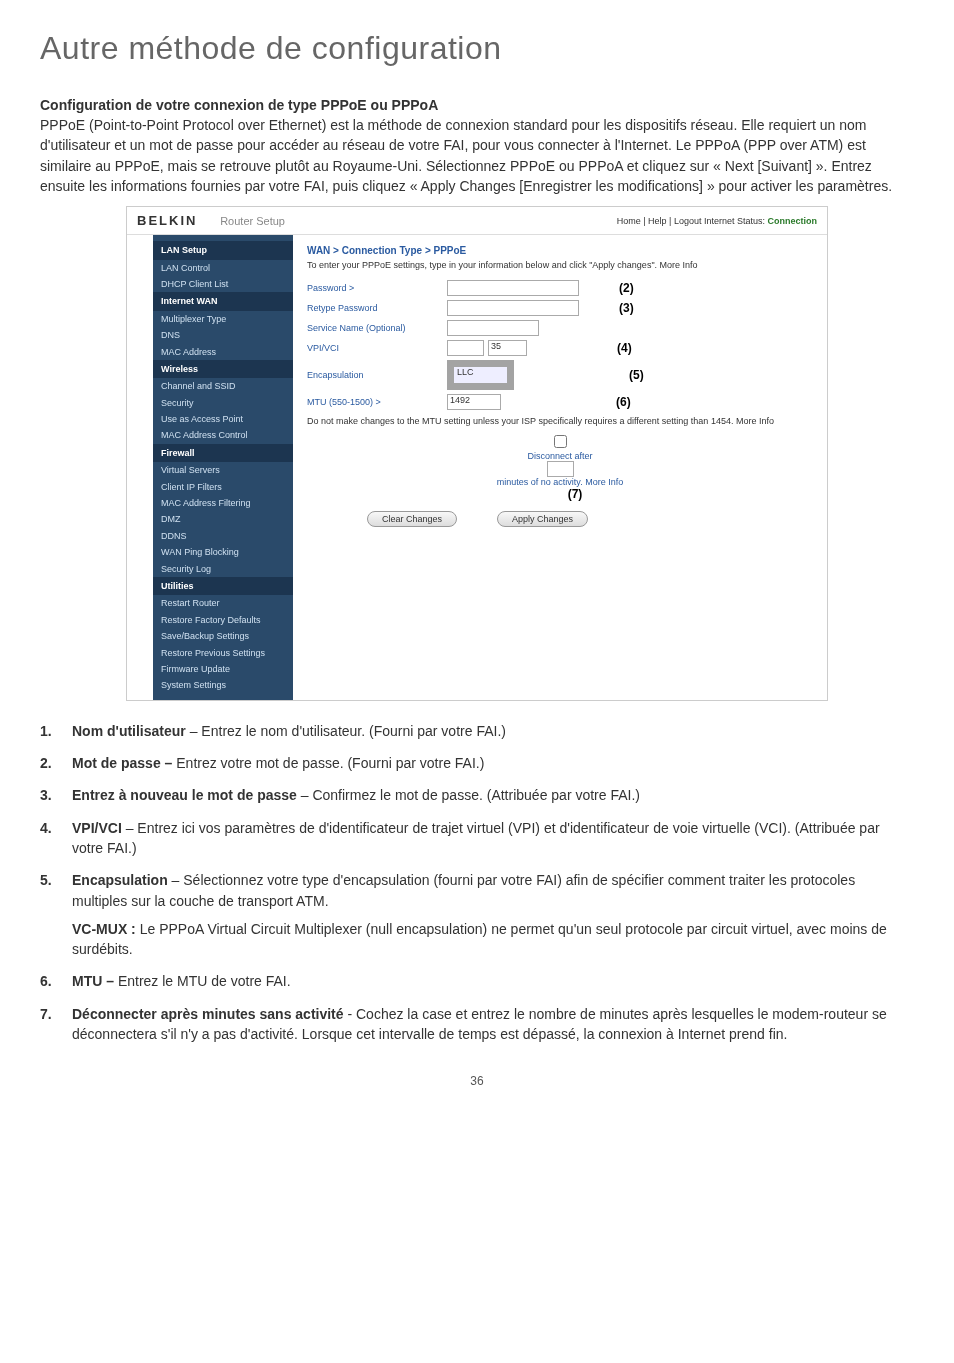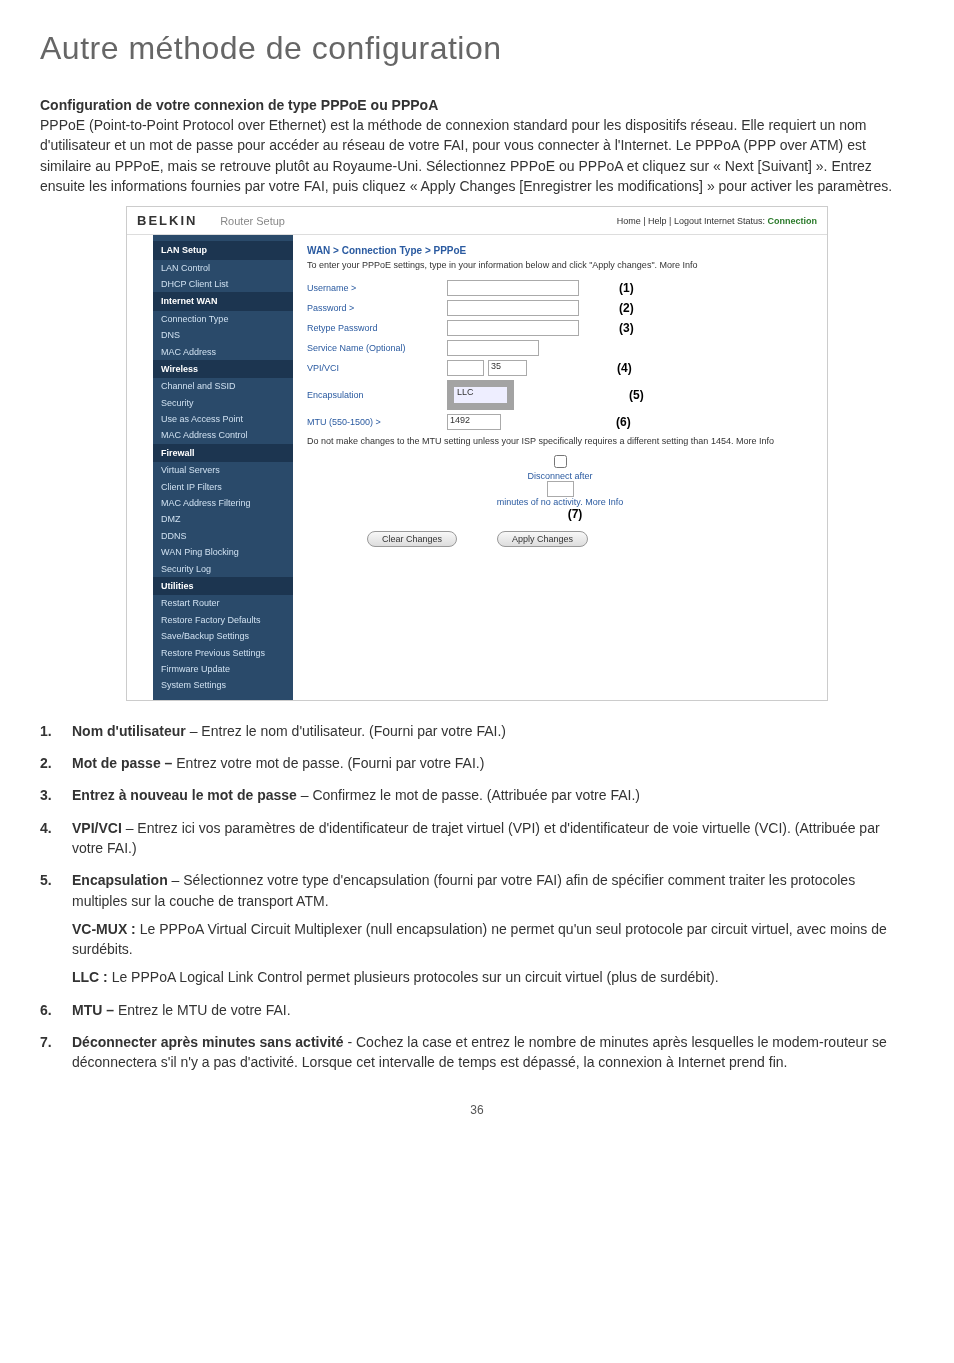--- a/index.html
+++ b/index.html
@@ -203,21 +203,21 @@
       <span>Home | Help | Logout   Internet Status:</span>
       <span class="conn">Connection</span>
     </div>
   </div>
   <div class="ss-body">
     <div class="ss-sidebar">
       <div class="sb-header">LAN Setup</div>
       <div class="sb-item">LAN Control</div>
       <div class="sb-item">DHCP Client List</div>
       <div class="sb-header">Internet WAN</div>
-      <div class="sb-item">Connection Type</div>
+      <div class="sb-item">Multiplexer Type</div>
       <div class="sb-item">DNS</div>
       <div class="sb-item">MAC Address</div>
       <div class="sb-header">Wireless</div>
       <div class="sb-item">Channel and SSID</div>
       <div class="sb-item">Security</div>
       <div class="sb-item">Use as Access Point</div>
       <div class="sb-item">MAC Address Control</div>
       <div class="sb-header">Firewall</div>
       <div class="sb-item">Virtual Servers</div>
       <div class="sb-item">Client IP Filters</div>
@@ -232,25 +232,20 @@
       <div class="sb-item">Save/Backup Settings</div>
       <div class="sb-item">Restore Previous Settings</div>
       <div class="sb-item">Firmware Update</div>
       <div class="sb-item">System Settings</div>
     </div>
     <div class="ss-main">
       <div class="ss-breadcrumb">WAN &gt; Connection Type &gt; PPPoE</div>
       <div class="ss-hint">To enter your PPPoE settings, type in your information below and click "Apply changes". More Info</div>
 
       <div class="ss-row">
-        <div class="ss-label">Username &gt;</div>
-        <div class="ss-input"></div>
-        <div class="ss-marker">(1)</div>
-      </div>
-      <div class="ss-row">
         <div class="ss-label">Password &gt;</div>
         <div class="ss-input"></div>
         <div class="ss-marker">(2)</div>
       </div>
       <div class="ss-row">
         <div class="ss-label">Retype Password</div>
         <div class="ss-input"></div>
         <div class="ss-marker">(3)</div>
       </div>
       <div class="ss-row">
@@ -304,21 +299,20 @@
   </li>
   <li>
     <span class="num">4.</span>
     <span class="content"><b>VPI/VCI</b><span> – Entrez ici vos paramètres de d'identificateur de trajet virtuel (VPI) et d'identificateur de voie virtuelle (VCI). (Attribuée par votre FAI.)</span></span>
   </li>
   <li>
     <span class="num">5.</span>
     <span class="content">
       <b>Encapsulation</b><span> – Sélectionnez votre type d'encapsulation (fourni par votre FAI) afin de spécifier comment traiter les protocoles multiples sur la couche de transport ATM.</span>
       <div class="sub-para"><b>VC-MUX :</b><span> Le PPPoA Virtual Circuit Multiplexer (null encapsulation) ne permet qu'un seul protocole par circuit virtuel, avec moins de surdébits.</span></div>
-      <div class="sub-para"><b>LLC :</b><span> Le PPPoA Logical Link Control permet plusieurs protocoles sur un circuit virtuel (plus de surdébit).</span></div>
     </span>
   </li>
   <li>
     <span class="num">6.</span>
     <span class="content"><b>MTU –</b><span> Entrez le MTU de votre FAI.</span></span>
   </li>
   <li>
     <span class="num">7.</span>
     <span class="content"><b>Déconnecter après minutes sans activité</b><span> - Cochez la case et entrez le nombre de minutes après lesquelles le modem-routeur se déconnectera s'il n'y a pas d'activité. Lorsque cet intervalle de temps est dépassé, la connexion à Internet prend fin.</span></span>
   </li>

